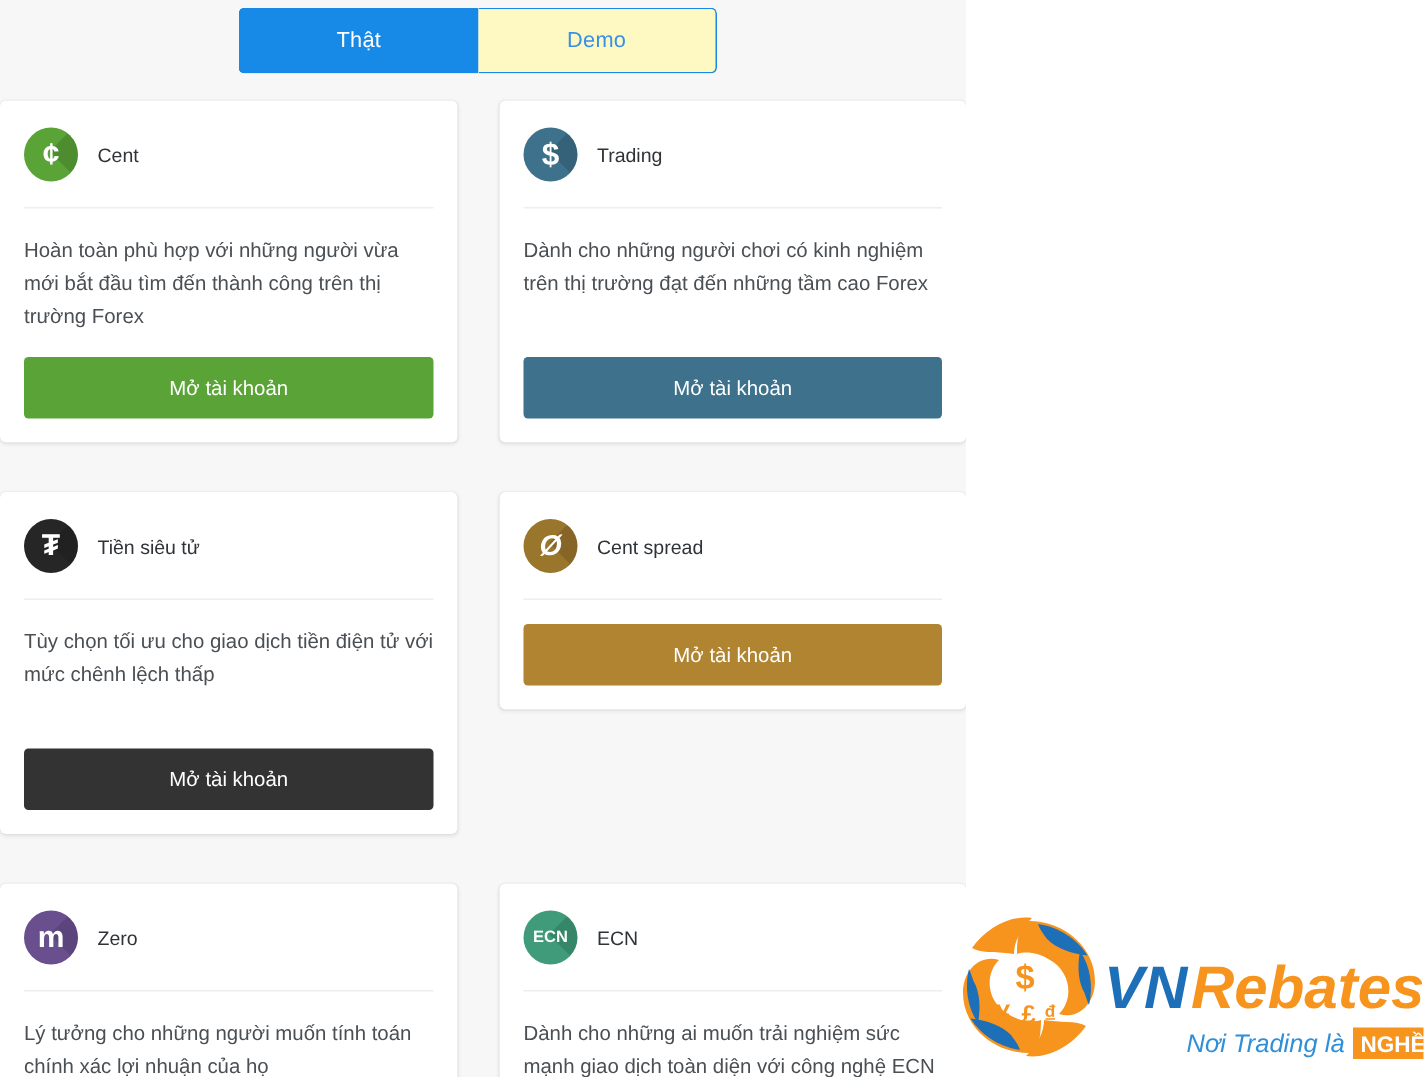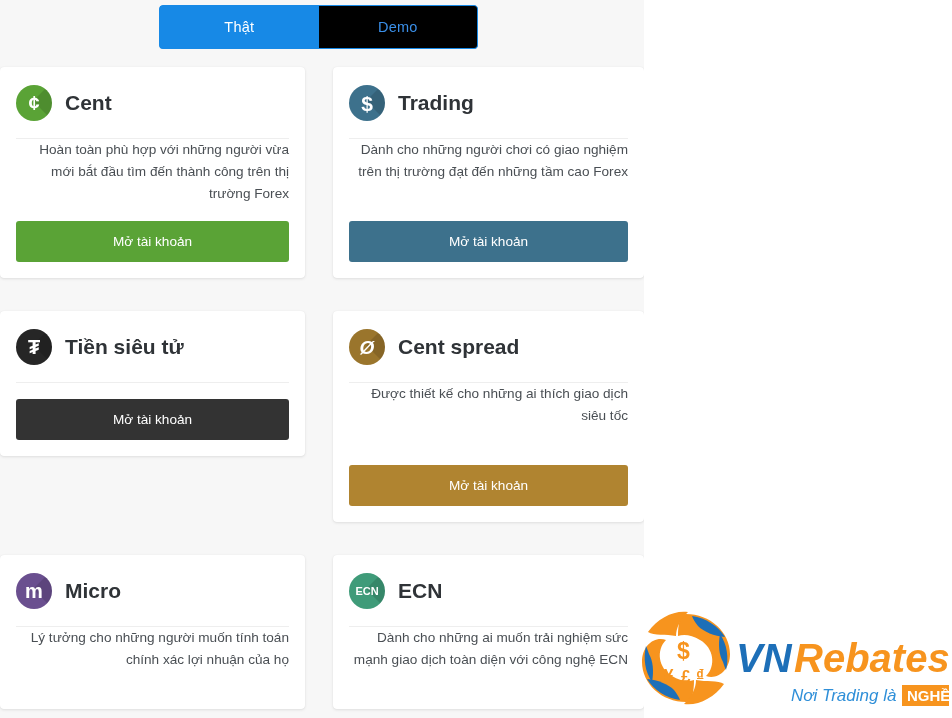--- a/index.html
+++ b/index.html
@@ -54,21 +54,21 @@
     user-select: none;
   }
   .toggle-btn.active {
     background: #1789e6;
     color: #ffffff;
     border-color: #1789e6;
     border-right: none;
     border-radius: 4px 0 0 4px;
   }
   .toggle-btn.inactive {
-    background: #000000;
+    background: #fef9c3;
     color: #3a8fe8;
     border-left: none;
     border-radius: 0 4px 4px 0;
   }
 
   
   #card-grid {
     position: absolute;
     left: 0;
     top: 67px;
@@ -123,32 +123,32 @@
     transform-origin: 0 0;
     pointer-events: none;
   }
   .card-icon .glyph {
     position: relative;
     z-index: 2;
     line-height: 1;
   }
 
   .card-title {
-    font-size: 21px;
+    font-size: 13px;
     color: #2f3337;
-    font-weight: 700;
+    font-weight: 400;
     white-space: nowrap;
   }
 
   .card-desc {
+    margin-top: 17px;
     font-size: 13.6px;
     line-height: 1.62;
     color: #4a4f54;
     min-height: 66px;
-    text-align: right;
   }
 
   .card-btn {
     display: block;
     width: 100%;
     margin-top: 16px;
     padding: 13px 12px;
     border: none;
     border-radius: 3px;
     color: #ffffff;
@@ -195,57 +195,57 @@
       </div>
 
       <div class="card-cell right">
         <div class="card">
           <div class="card-head">
             <div class="card-icon" style="background:#3d718c;font-size:21px;">
               <span class="glyph">$</span>
             </div>
             <div class="card-title">Trading</div>
           </div>
-          <div class="card-desc">Dành cho những người chơi có giao nghiệm trên thị trường đạt đến những tầm cao Forex</div>
+          <div class="card-desc">Dành cho những người chơi có kinh nghiệm trên thị trường đạt đến những tầm cao Forex</div>
           <button class="card-btn" style="background:#3d718c;">Mở tài khoản</button>
         </div>
       </div>
 
       <div class="card-cell left">
         <div class="card">
           <div class="card-head">
             <div class="card-icon" style="background:#262626;font-size:20px;">
               <span class="glyph">₮</span>
             </div>
             <div class="card-title">Tiền siêu tử</div>
           </div>
+          <div class="card-desc">Tùy chọn tối ưu cho giao dịch tiền điện tử với mức chênh lệch thấp</div>
           <button class="card-btn" style="background:#333333;">Mở tài khoản</button>
         </div>
       </div>
 
       <div class="card-cell right">
         <div class="card">
           <div class="card-head">
             <div class="card-icon" style="background:#9a752c;font-size:19px;font-style:italic;">
               <span class="glyph">Ø</span>
             </div>
             <div class="card-title">Cent spread</div>
           </div>
-          <div class="card-desc">Được thiết kế cho những ai thích giao dịch siêu tốc</div>
           <button class="card-btn" style="background:#b08430;">Mở tài khoản</button>
         </div>
       </div>
 
       <div class="card-cell left">
         <div class="card">
           <div class="card-head">
             <div class="card-icon" style="background:#6a4f8f;font-size:20px;">
               <span class="glyph">m</span>
             </div>
-            <div class="card-title">Micro</div>
+            <div class="card-title">Zero</div>
           </div>
           <div class="card-desc">Lý tưởng cho những người muốn tính toán chính xác lợi nhuận của họ</div>
 
         </div>
       </div>
 
       <div class="card-cell right">
         <div class="card">
           <div class="card-head">
             <div class="card-icon" style="background:#3f9b79;font-size:11px;">

